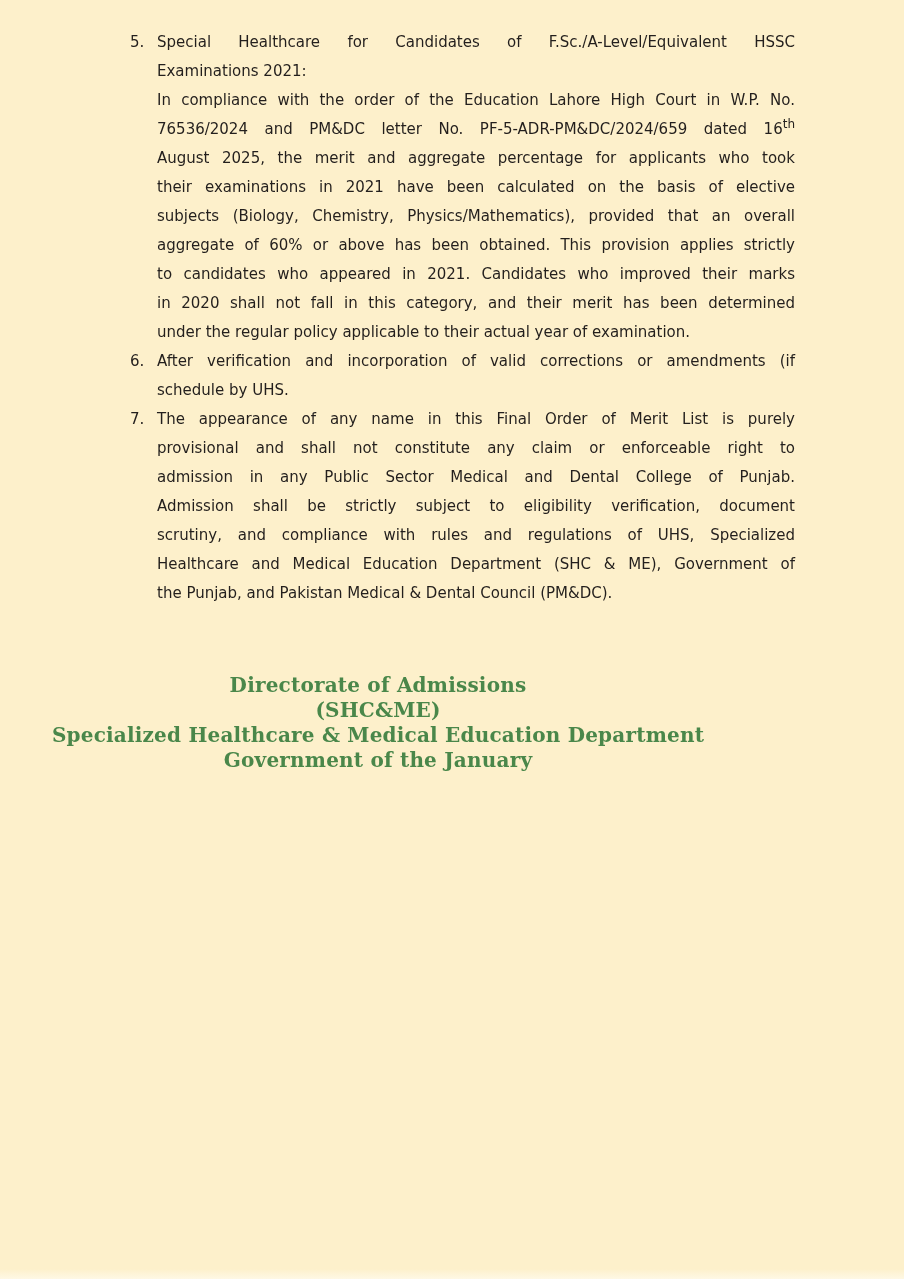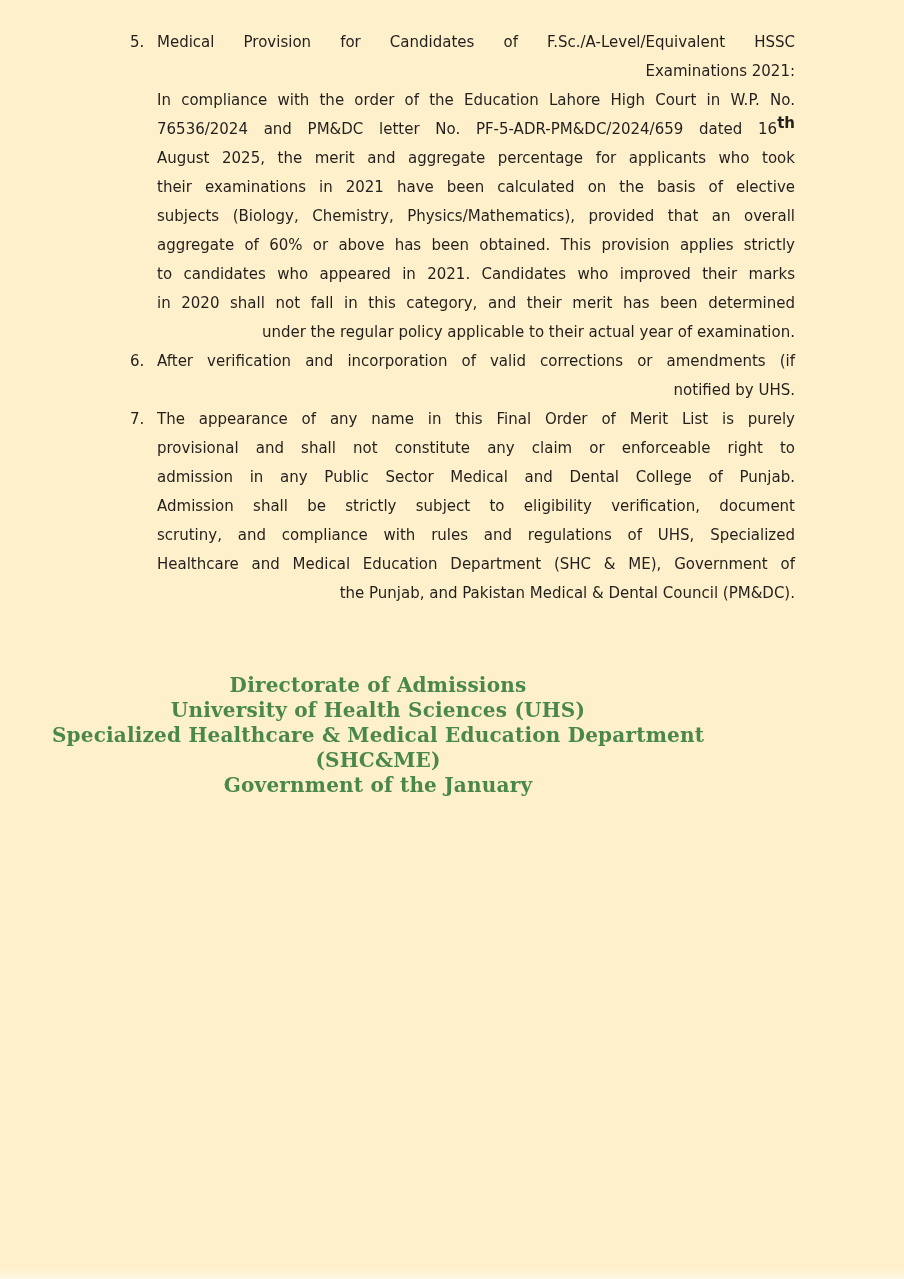--- a/index.html
+++ b/index.html
@@ -38,28 +38,27 @@
     width: 638px;
   }
   .line {
     font-size: 15px;
     line-height: 29px;
     text-align: justify;
     text-align-last: justify;
     white-space: normal;
   }
   .line.last {
-    text-align: right;
+    text-align: left;
     text-align-last: auto;
   }
   .line sup {
-    font-size: 15px;
+    font-size: 12px;
     line-height: 0;
     vertical-align: 6px;
-    font-weight: bold;
   }
   .signature {
     margin-top: 65px;
     width: 756px;
     text-align: center;
     color: var(--green);
     font-family: "DejaVu Serif", serif;
     font-weight: bold;
     font-size: 20px;
     line-height: 25px;
@@ -76,56 +75,55 @@
   }
 </style>
 </head>
 <body>
 
 <div class="content">
   <div id="numbered-list">
       <div class="item">
         <div class="num">5.</div>
         <div class="body">
-          <div class="line"><span>Medical Provision for Candidates of F.Sc./A-Level/Equivalent HSSC</span></div>
+          <div class="line"><span>Special Healthcare for Candidates of F.Sc./A-Level/Equivalent HSSC</span></div>
           <div class="line last"><span>Examinations 2021:</span></div>
           <div class="line"><span>In compliance with the order of the Education Lahore High Court in W.P. No.</span></div>
           <div class="line"><span>76536/2024 and PM&amp;DC letter No. PF-5-ADR-PM&amp;DC/2024/659 dated 16</span><sup>th</sup></div>
           <div class="line"><span>August 2025, the merit and aggregate percentage for applicants who took</span></div>
           <div class="line"><span>their examinations in 2021 have been calculated on the basis of elective</span></div>
           <div class="line"><span>subjects (Biology, Chemistry, Physics/Mathematics), provided that an overall</span></div>
           <div class="line"><span>aggregate of 60% or above has been obtained. This provision applies strictly</span></div>
           <div class="line"><span>to candidates who appeared in 2021. Candidates who improved their marks</span></div>
           <div class="line"><span>in 2020 shall not fall in this category, and their merit has been determined</span></div>
           <div class="line last"><span>under the regular policy applicable to their actual year of examination.</span></div>
         </div>
       </div>
       <div class="item">
         <div class="num">6.</div>
         <div class="body">
           <div class="line"><span>After verification and incorporation of valid corrections or amendments (if</span></div>
-          <div class="line last"><span>notified by UHS.</span></div>
+          <div class="line last"><span>schedule by UHS.</span></div>
         </div>
       </div>
       <div class="item">
         <div class="num">7.</div>
         <div class="body">
           <div class="line"><span>The appearance of any name in this Final Order of Merit List is purely</span></div>
           <div class="line"><span>provisional and shall not constitute any claim or enforceable right to</span></div>
           <div class="line"><span>admission in any Public Sector Medical and Dental College of Punjab.</span></div>
           <div class="line"><span>Admission shall be strictly subject to eligibility verification, document</span></div>
           <div class="line"><span>scrutiny, and compliance with rules and regulations of UHS, Specialized</span></div>
           <div class="line"><span>Healthcare and Medical Education Department (SHC &amp; ME), Government of</span></div>
           <div class="line last"><span>the Punjab, and Pakistan Medical &amp; Dental Council (PM&amp;DC).</span></div>
         </div>
       </div>
     </div>
 </div>
 
 <div class="signature" id="signature-block">
     <div>Directorate of Admissions</div>
-    <div>University of Health Sciences (UHS)</div>
+    <div>(SHC&amp;ME)</div>
     <div>Specialized Healthcare &amp; Medical Education Department</div>
-    <div>(SHC&amp;ME)</div>
     <div>Government of the January</div>
   </div>
 
 <div class="page-bottom-edge"></div>
 
 </body></html>

